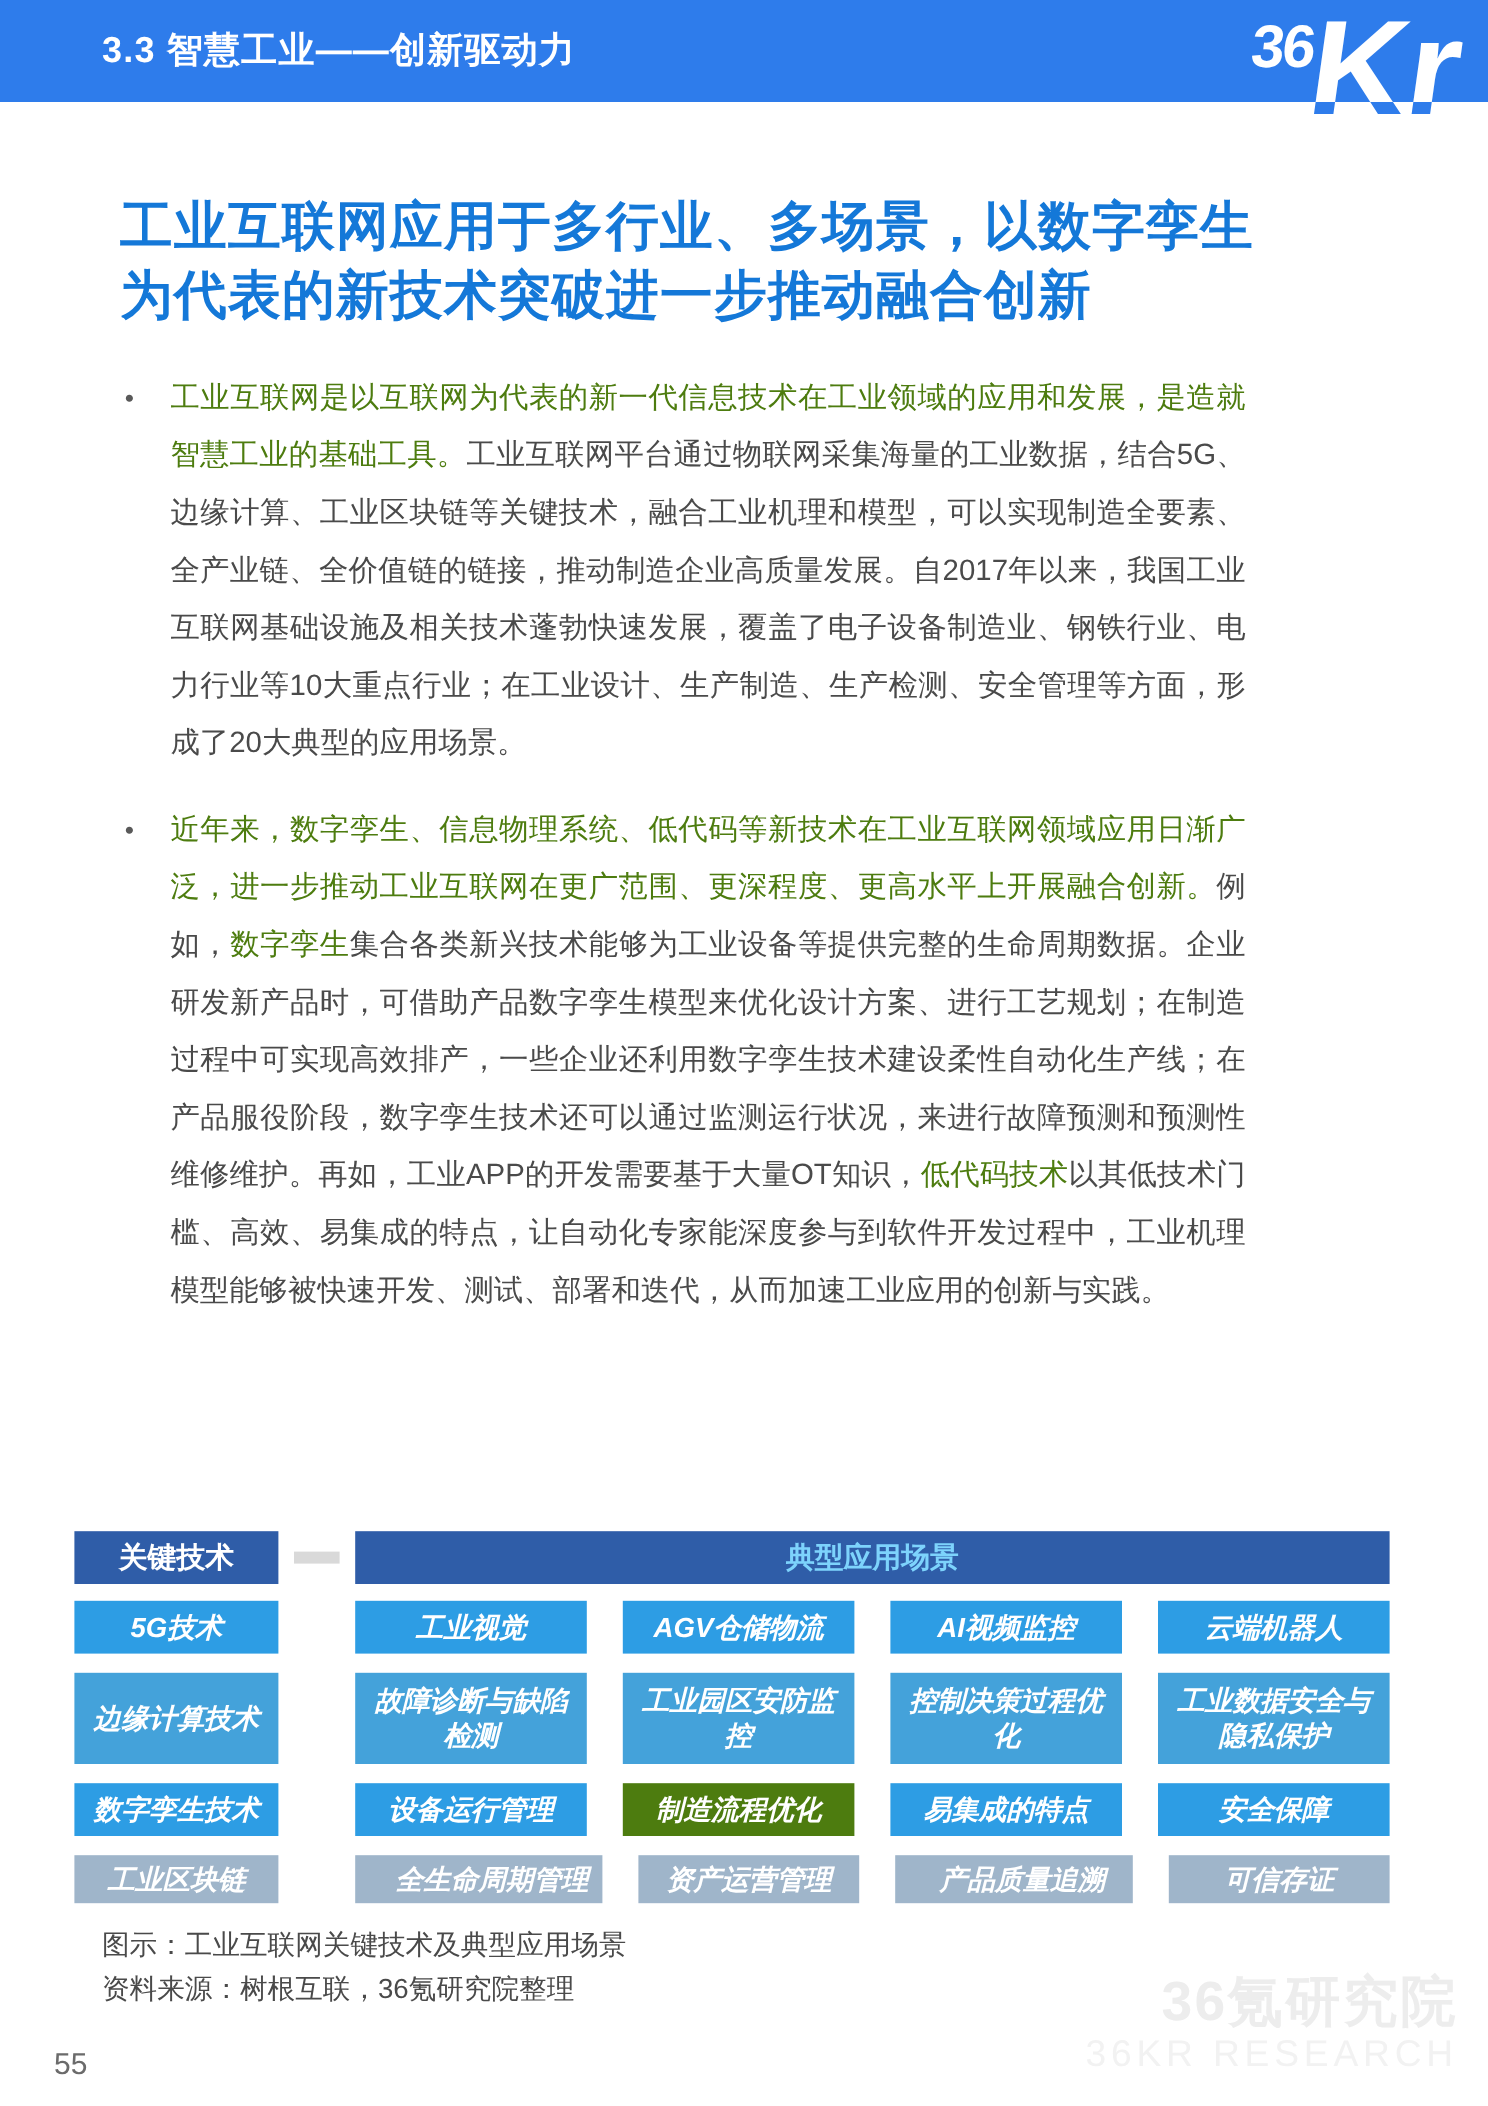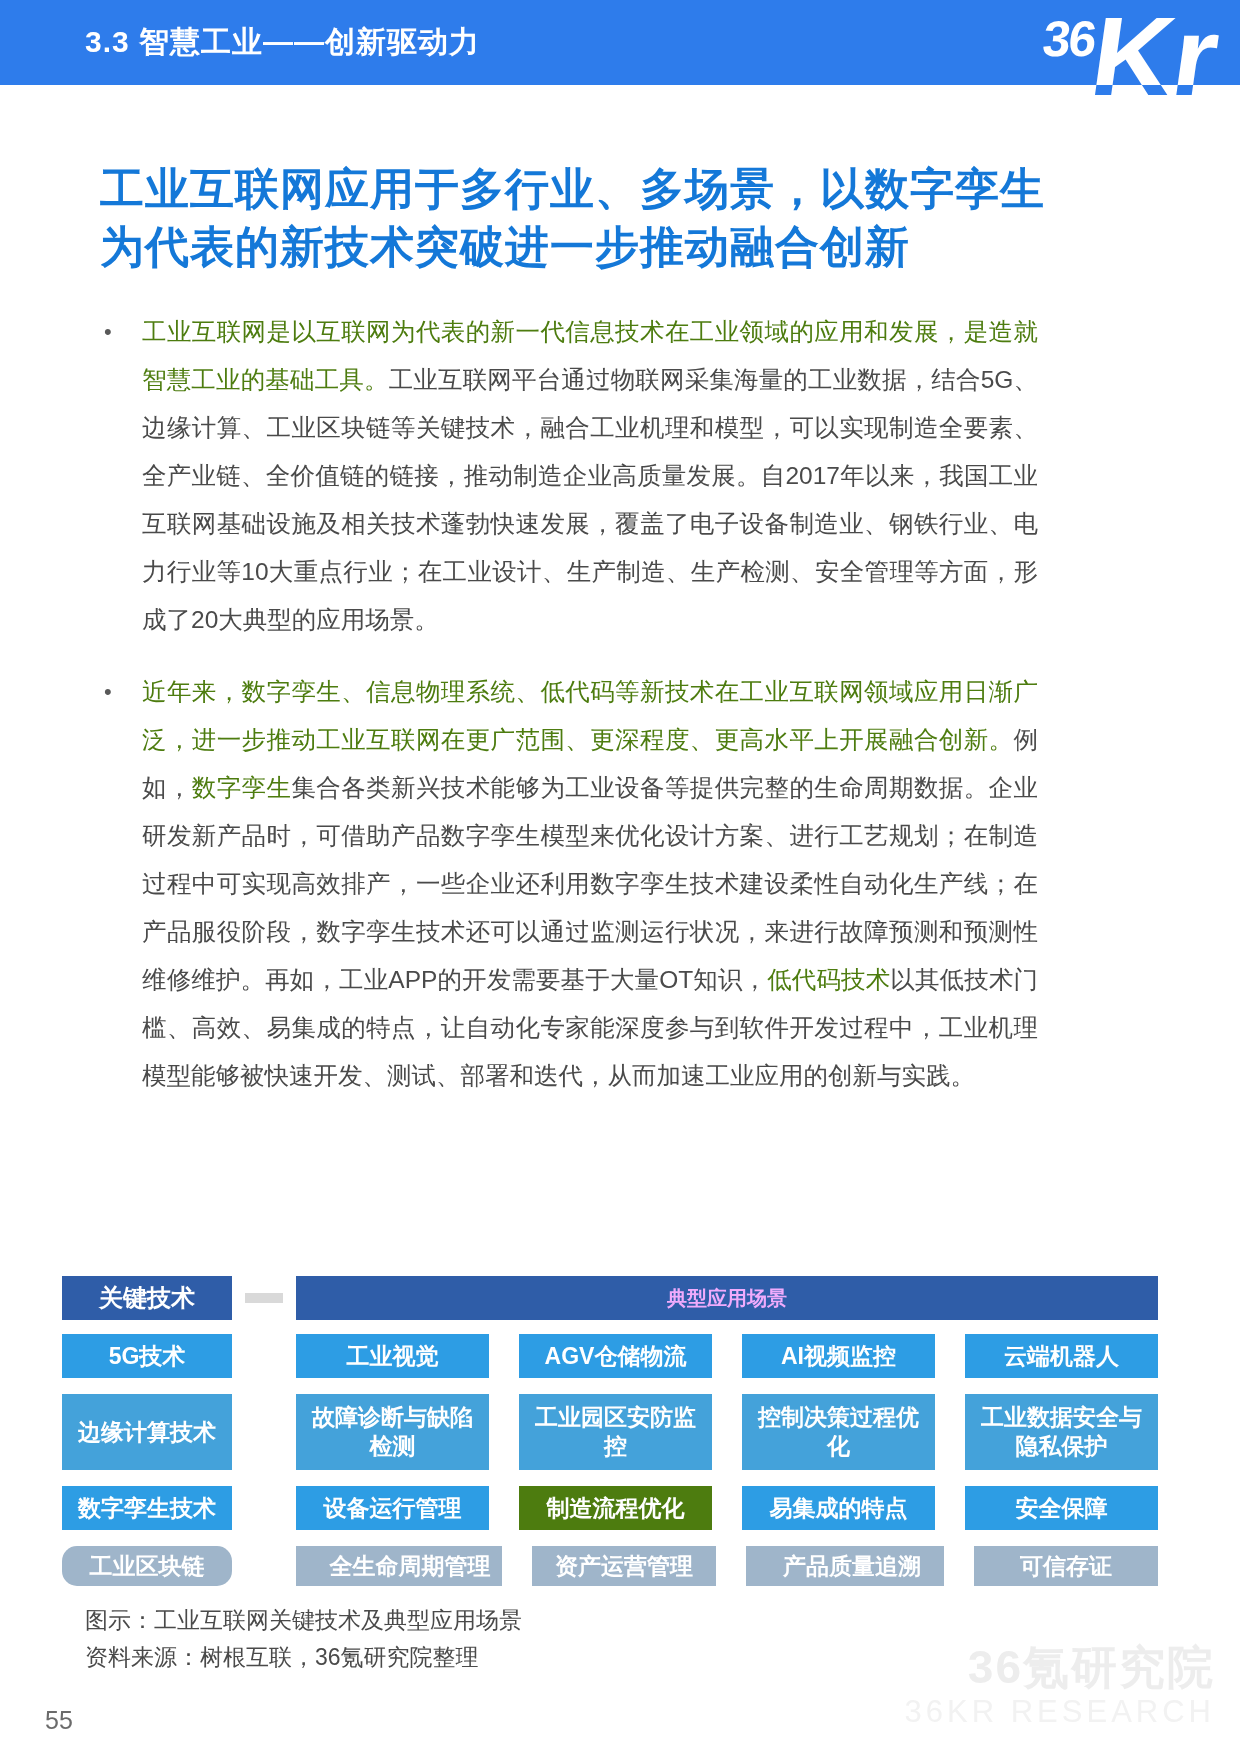--- a/index.html
+++ b/index.html
@@ -29,22 +29,22 @@
   .seg-bold{font-weight:normal;color:#4d7c0f;}
 
   
   .tech-table{position:absolute;left:62px;top:1278px;width:1096px;}
   .t-header{display:flex;align-items:center;height:40px;}
   .t-key-head{width:170px;height:44px;display:flex;align-items:center;justify-content:center;
     color:#fff;font-weight:bold;font-size:24px;}
   .t-connector{width:64px;display:flex;align-items:center;justify-content:center;}
   .t-connector-bar{width:38px;height:10px;background:#d9d9d9;}
   .t-scen-head{flex:1;height:44px;display:flex;align-items:center;justify-content:center;
-    color:#f0abfc;font-weight:bold;font-size:20px;}
-  .t-row{display:flex;gap:30px;margin-top:16px;}
+    color:#7dd3fc;font-weight:bold;font-size:24px;}
+  .t-row{display:flex;gap:30px;margin-top:16px;font-style:italic;}
   .t-cell{display:flex;align-items:center;justify-content:center;text-align:center;
     color:#fff;font-weight:bold;font-size:23px;line-height:29px;padding:0 6px;box-sizing:border-box;}
   .t-cell.key{width:170px;flex:none;margin-right:34px;}
   .t-cell.scen{flex:1;}
   .row-h44 .t-cell{height:44px;}
   .row-h76 .t-cell{height:76px;}
   .row-h40 .t-cell{height:40px;}
 
   
   .caption{position:absolute;left:85px;top:1602px;font-size:23px;color:#4a4a4a;line-height:37px;}
@@ -106,21 +106,21 @@
           <div class="t-cell scen" style="background: rgb(68, 162, 218);">工业数据安全与隐私保护</div>
         </div>
         <div class="t-row row-h44">
           <div class="t-cell key" style="background: rgb(45, 157, 228);">数字孪生技术</div>
           <div class="t-cell scen" style="background: rgb(45, 157, 228);">设备运行管理</div>
           <div class="t-cell scen" style="background: #4d7c0f;">制造流程优化</div>
           <div class="t-cell scen" style="background: rgb(45, 157, 228);">易集成的特点</div>
           <div class="t-cell scen" style="background: rgb(45, 157, 228);">安全保障</div>
         </div>
         <div class="t-row row-h40">
-          <div class="t-cell key" style="background: rgb(159, 181, 202); border-radius: 15px;">工业区块链</div>
+          <div class="t-cell key" style="background: rgb(159, 181, 202);">工业区块链</div>
           <div class="t-cell scen" style="background: rgb(159, 181, 202); padding-left: 28px;">全生命周期管理</div>
           <div class="t-cell scen" style="background: rgb(159, 181, 202);">资产运营管理</div>
           <div class="t-cell scen" style="background: rgb(159, 181, 202); padding-left: 20px;">产品质量追溯</div>
           <div class="t-cell scen" style="background: rgb(159, 181, 202);">可信存证</div>
         </div>
       </div>
   </div>
 
   <div class="caption">
     <div>图示：工业互联网关键技术及典型应用场景</div>

